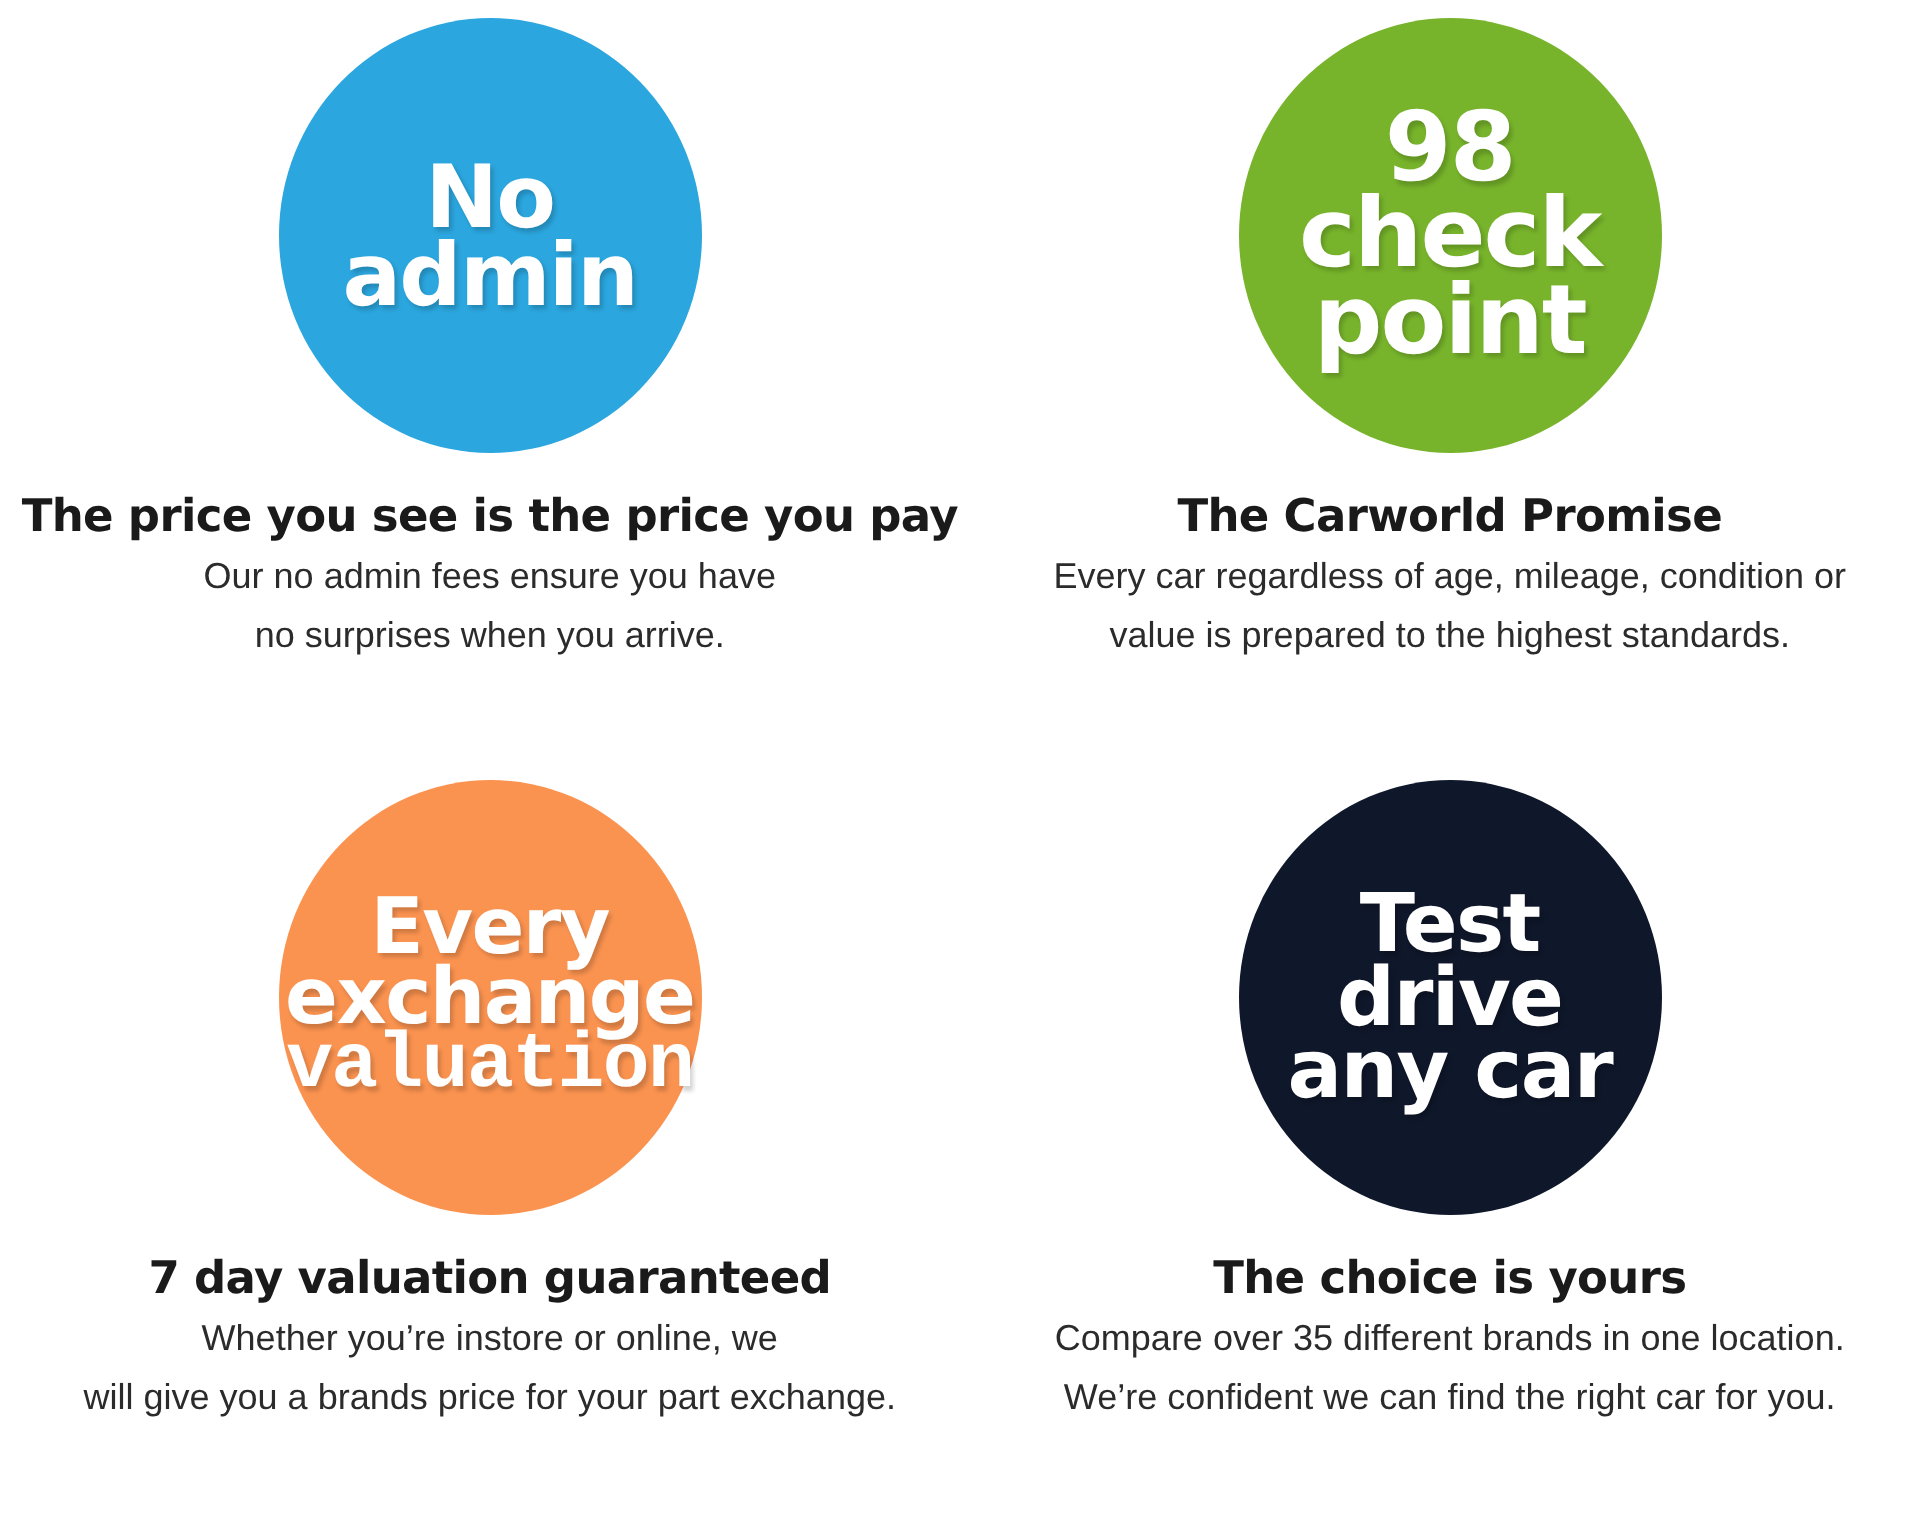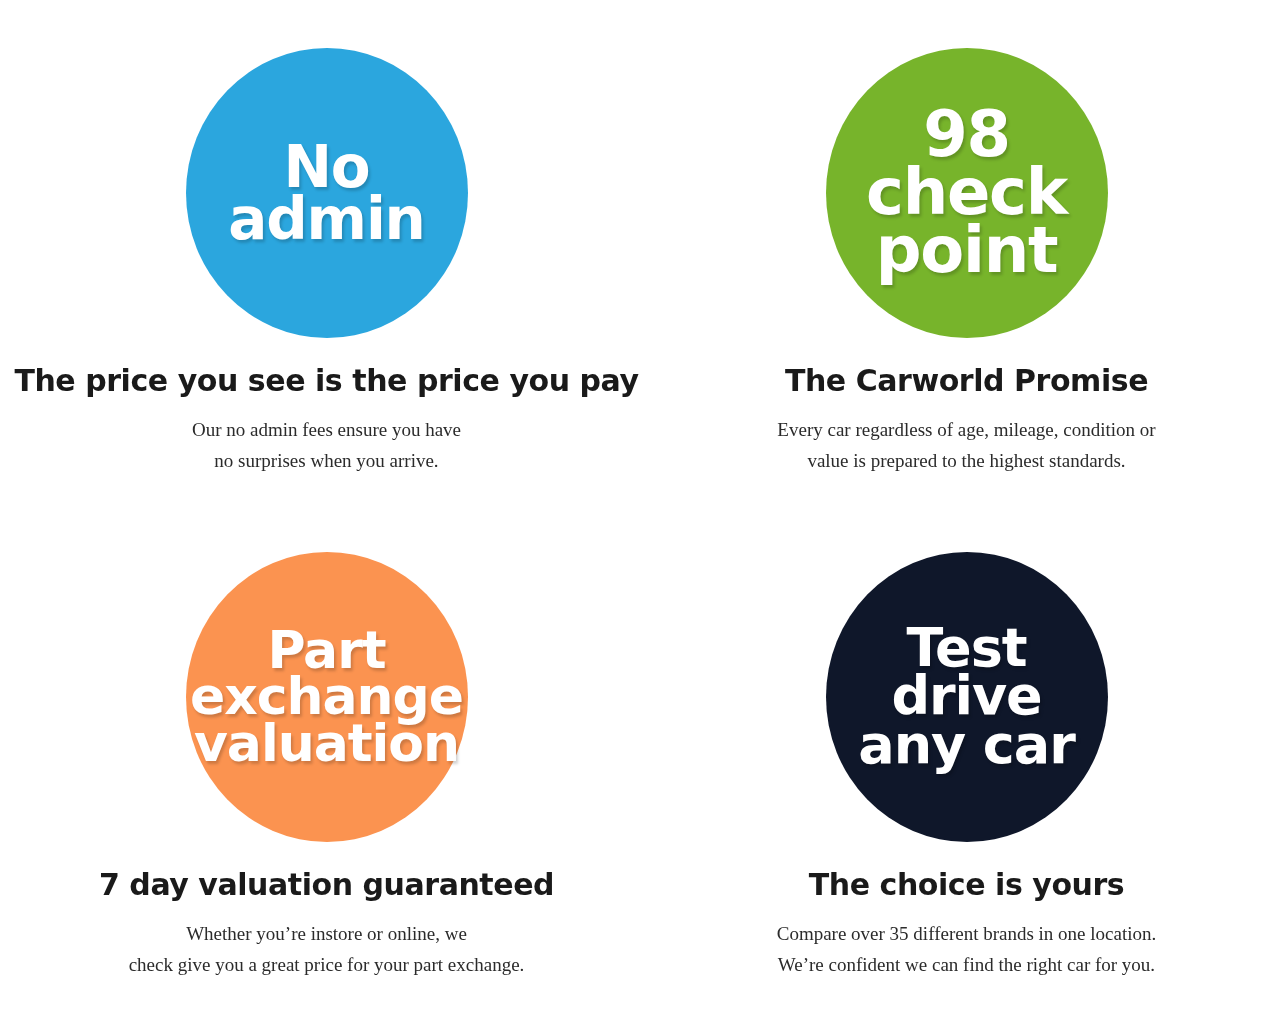--- a/index.html
+++ b/index.html
@@ -24,21 +24,21 @@
     grid-template-columns: 640px 640px;
     grid-template-rows: 500px 500px;
     align-content: start;
     padding-top: 12px;
   }
 
   .feature-card {
     display: flex;
     flex-direction: column;
     align-items: center;
-    justify-content: center;
+    justify-content: flex-start;
     position: relative;
     padding-left: 13px;
   }
 
   
   .badge {
     width: 282px;
     height: 290px;
     border-radius: 50%;
     display: flex;
@@ -66,45 +66,45 @@
   .card-1 .badge-text { font-size: 58px; }
   .card-1 .badge-line:nth-child(1) { font-size: 58px; }
   .card-1 .badge-line:nth-child(2) { font-size: 58px; }
   .card-1 .badge-line:nth-child(3) { font-size: 58px; }
 
   .card-2 .badge-text { font-size: 64px; }
 
   .card-3 .badge-text { font-size: 52px; }
   .card-3 .badge-line:nth-child(1) { font-size: 52px; }
   .card-3 .badge-line:nth-child(2) { font-size: 52px; }
-  .card-3 .badge-line:nth-child(3) { font-size: 52px; }
+  .card-3 .badge-line:nth-child(3) { font-size: 52px; font-family: Liberation Mono, monospace; }
 
   .card-4 .badge-text { font-size: 54px; }
 
   
   .feature-heading {
     font-family: "DejaVu Sans", "Liberation Sans", sans-serif;
     font-weight: bold;
     font-size: 30px;
     line-height: 1.1;
     color: #1A1A1A;
     text-align: center;
     letter-spacing: -0.015em;
     margin-top: 26px;
     white-space: nowrap;
   }
 
   .feature-body {
-    font-family: Liberation Serif, serif;
+    font-family: Liberation Sans, sans-serif;
     font-weight: normal;
-    font-size: 19px;
+    font-size: 24px;
     line-height: 1.62;
     color: #2B2B2B;
     text-align: center;
-    margin-top: 18px;
+    margin-top: 5px;
     max-width: 625px;
     white-space: pre-line;
   }
 
   
   .row-2 .badge { margin-top: 8px; }
 </style>
 </head>
 <body>
 
@@ -131,28 +131,28 @@
       </div>
     </div>
     <h2 class="feature-heading">The Carworld Promise</h2>
     <p class="feature-body">Every car regardless of age, mileage, condition or
 value is prepared to the highest standards.</p>
   </div>
 
   <div class="feature-card card-3 row-2">
     <div class="badge" style="background-color: rgb(251, 147, 80);">
       <div class="badge-text">
-        <span class="badge-line">Part</span>
+        <span class="badge-line">Every</span>
         <span class="badge-line">exchange</span>
         <span class="badge-line">valuation</span>
       </div>
     </div>
     <h2 class="feature-heading">7 day valuation guaranteed</h2>
     <p class="feature-body">Whether you’re instore or online, we
-check give you a great price for your part exchange.</p>
+will give you a brands price for your part exchange.</p>
   </div>
 
   <div class="feature-card card-4 row-2">
     <div class="badge" style="background-color: #0f172a;">
       <div class="badge-text">
         <span class="badge-line">Test</span>
         <span class="badge-line">drive</span>
         <span class="badge-line">any car</span>
       </div>
     </div>

